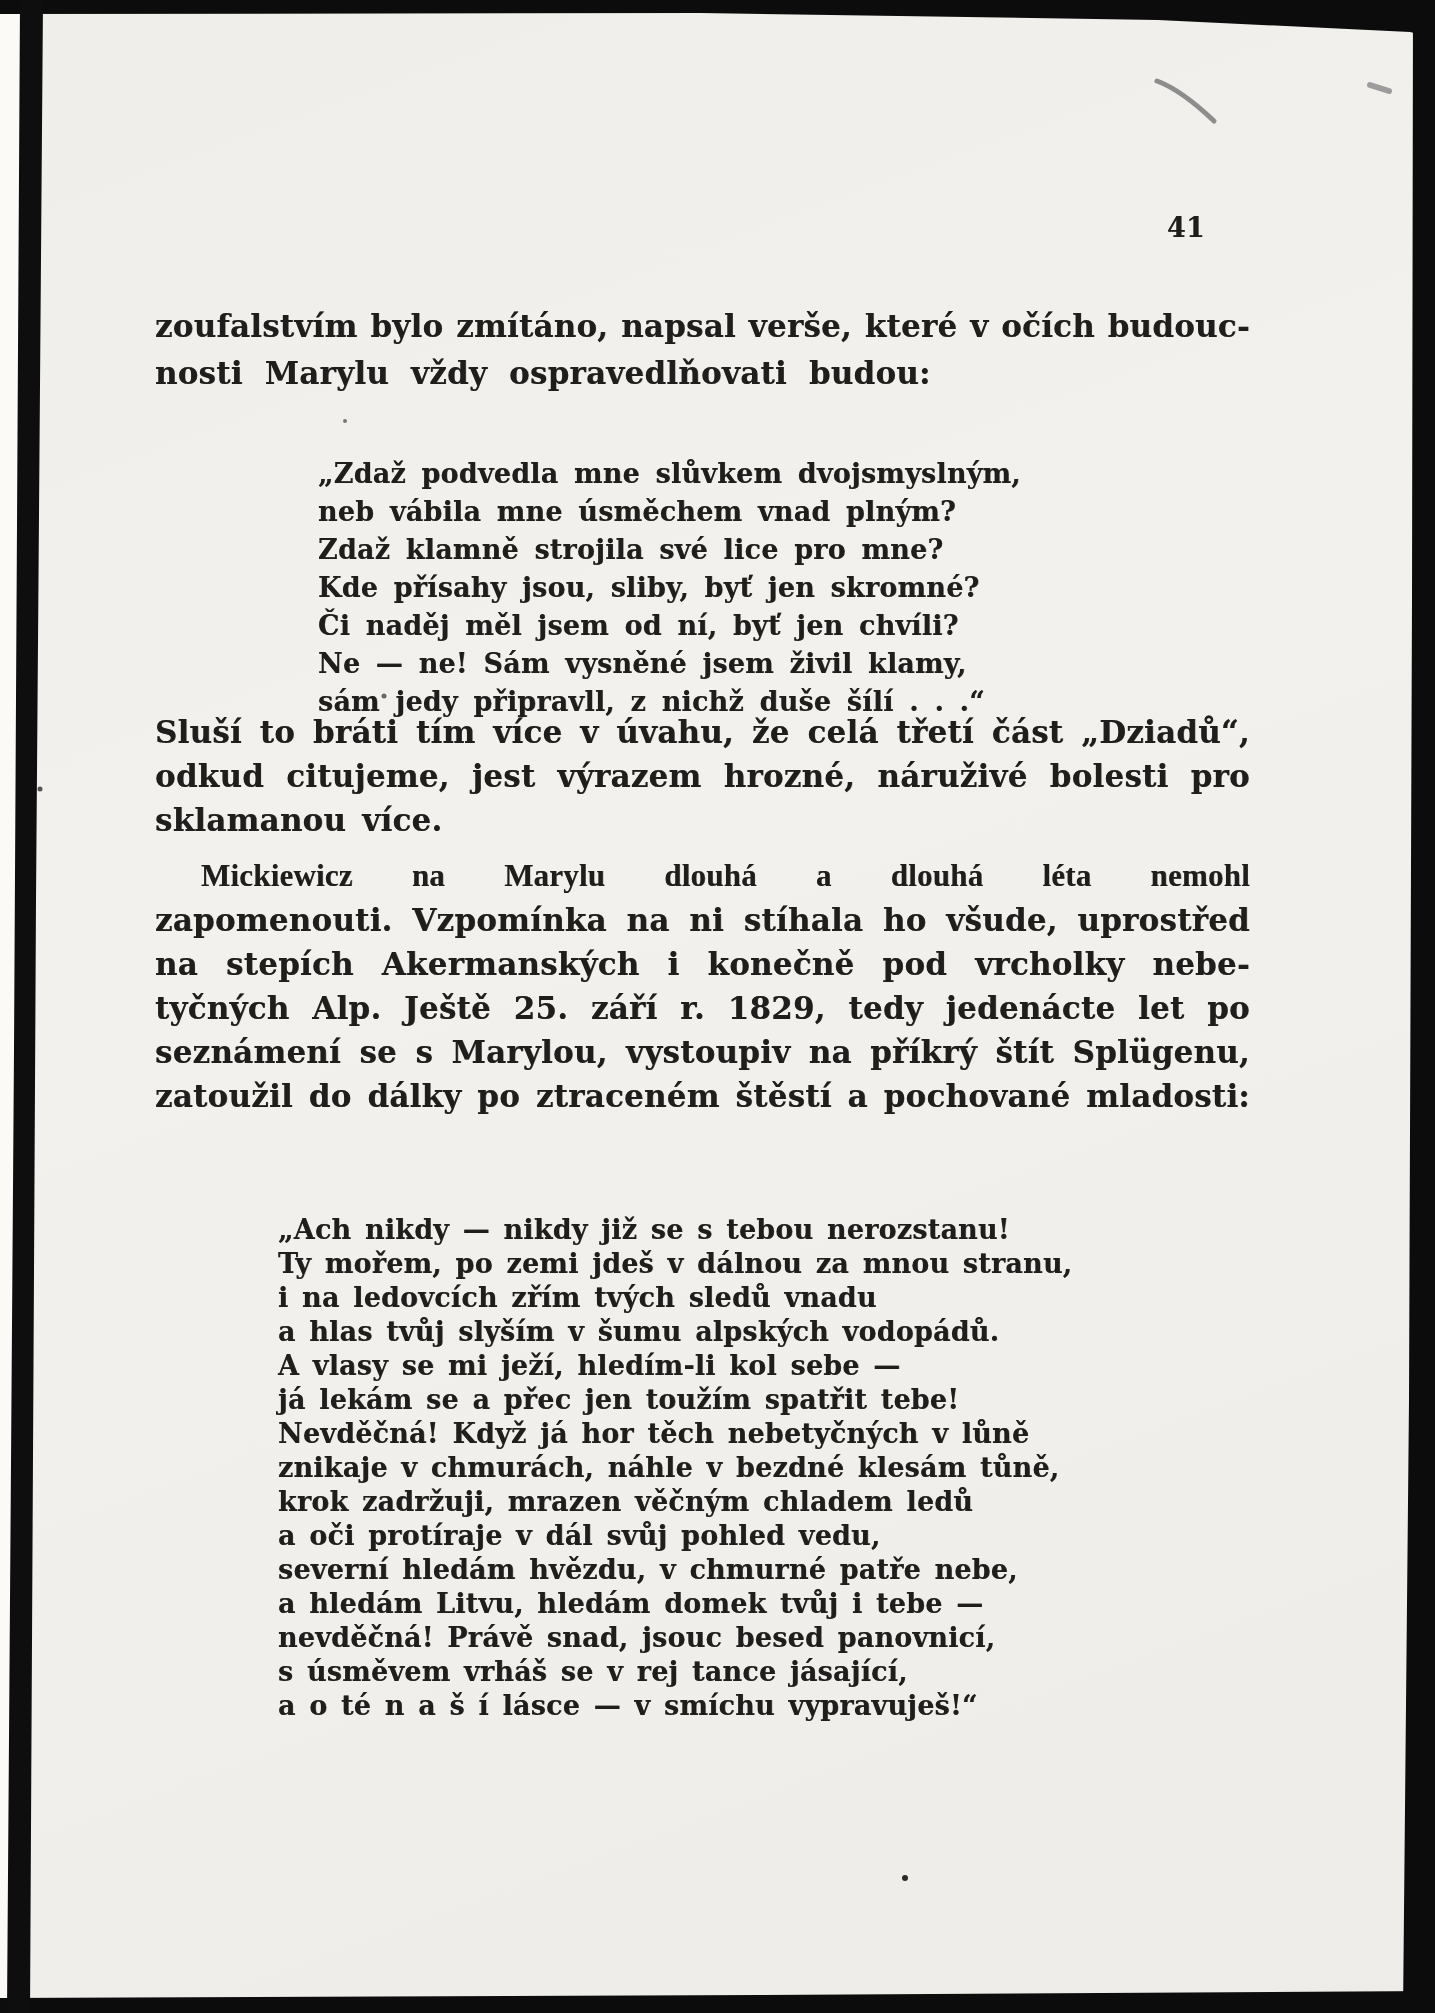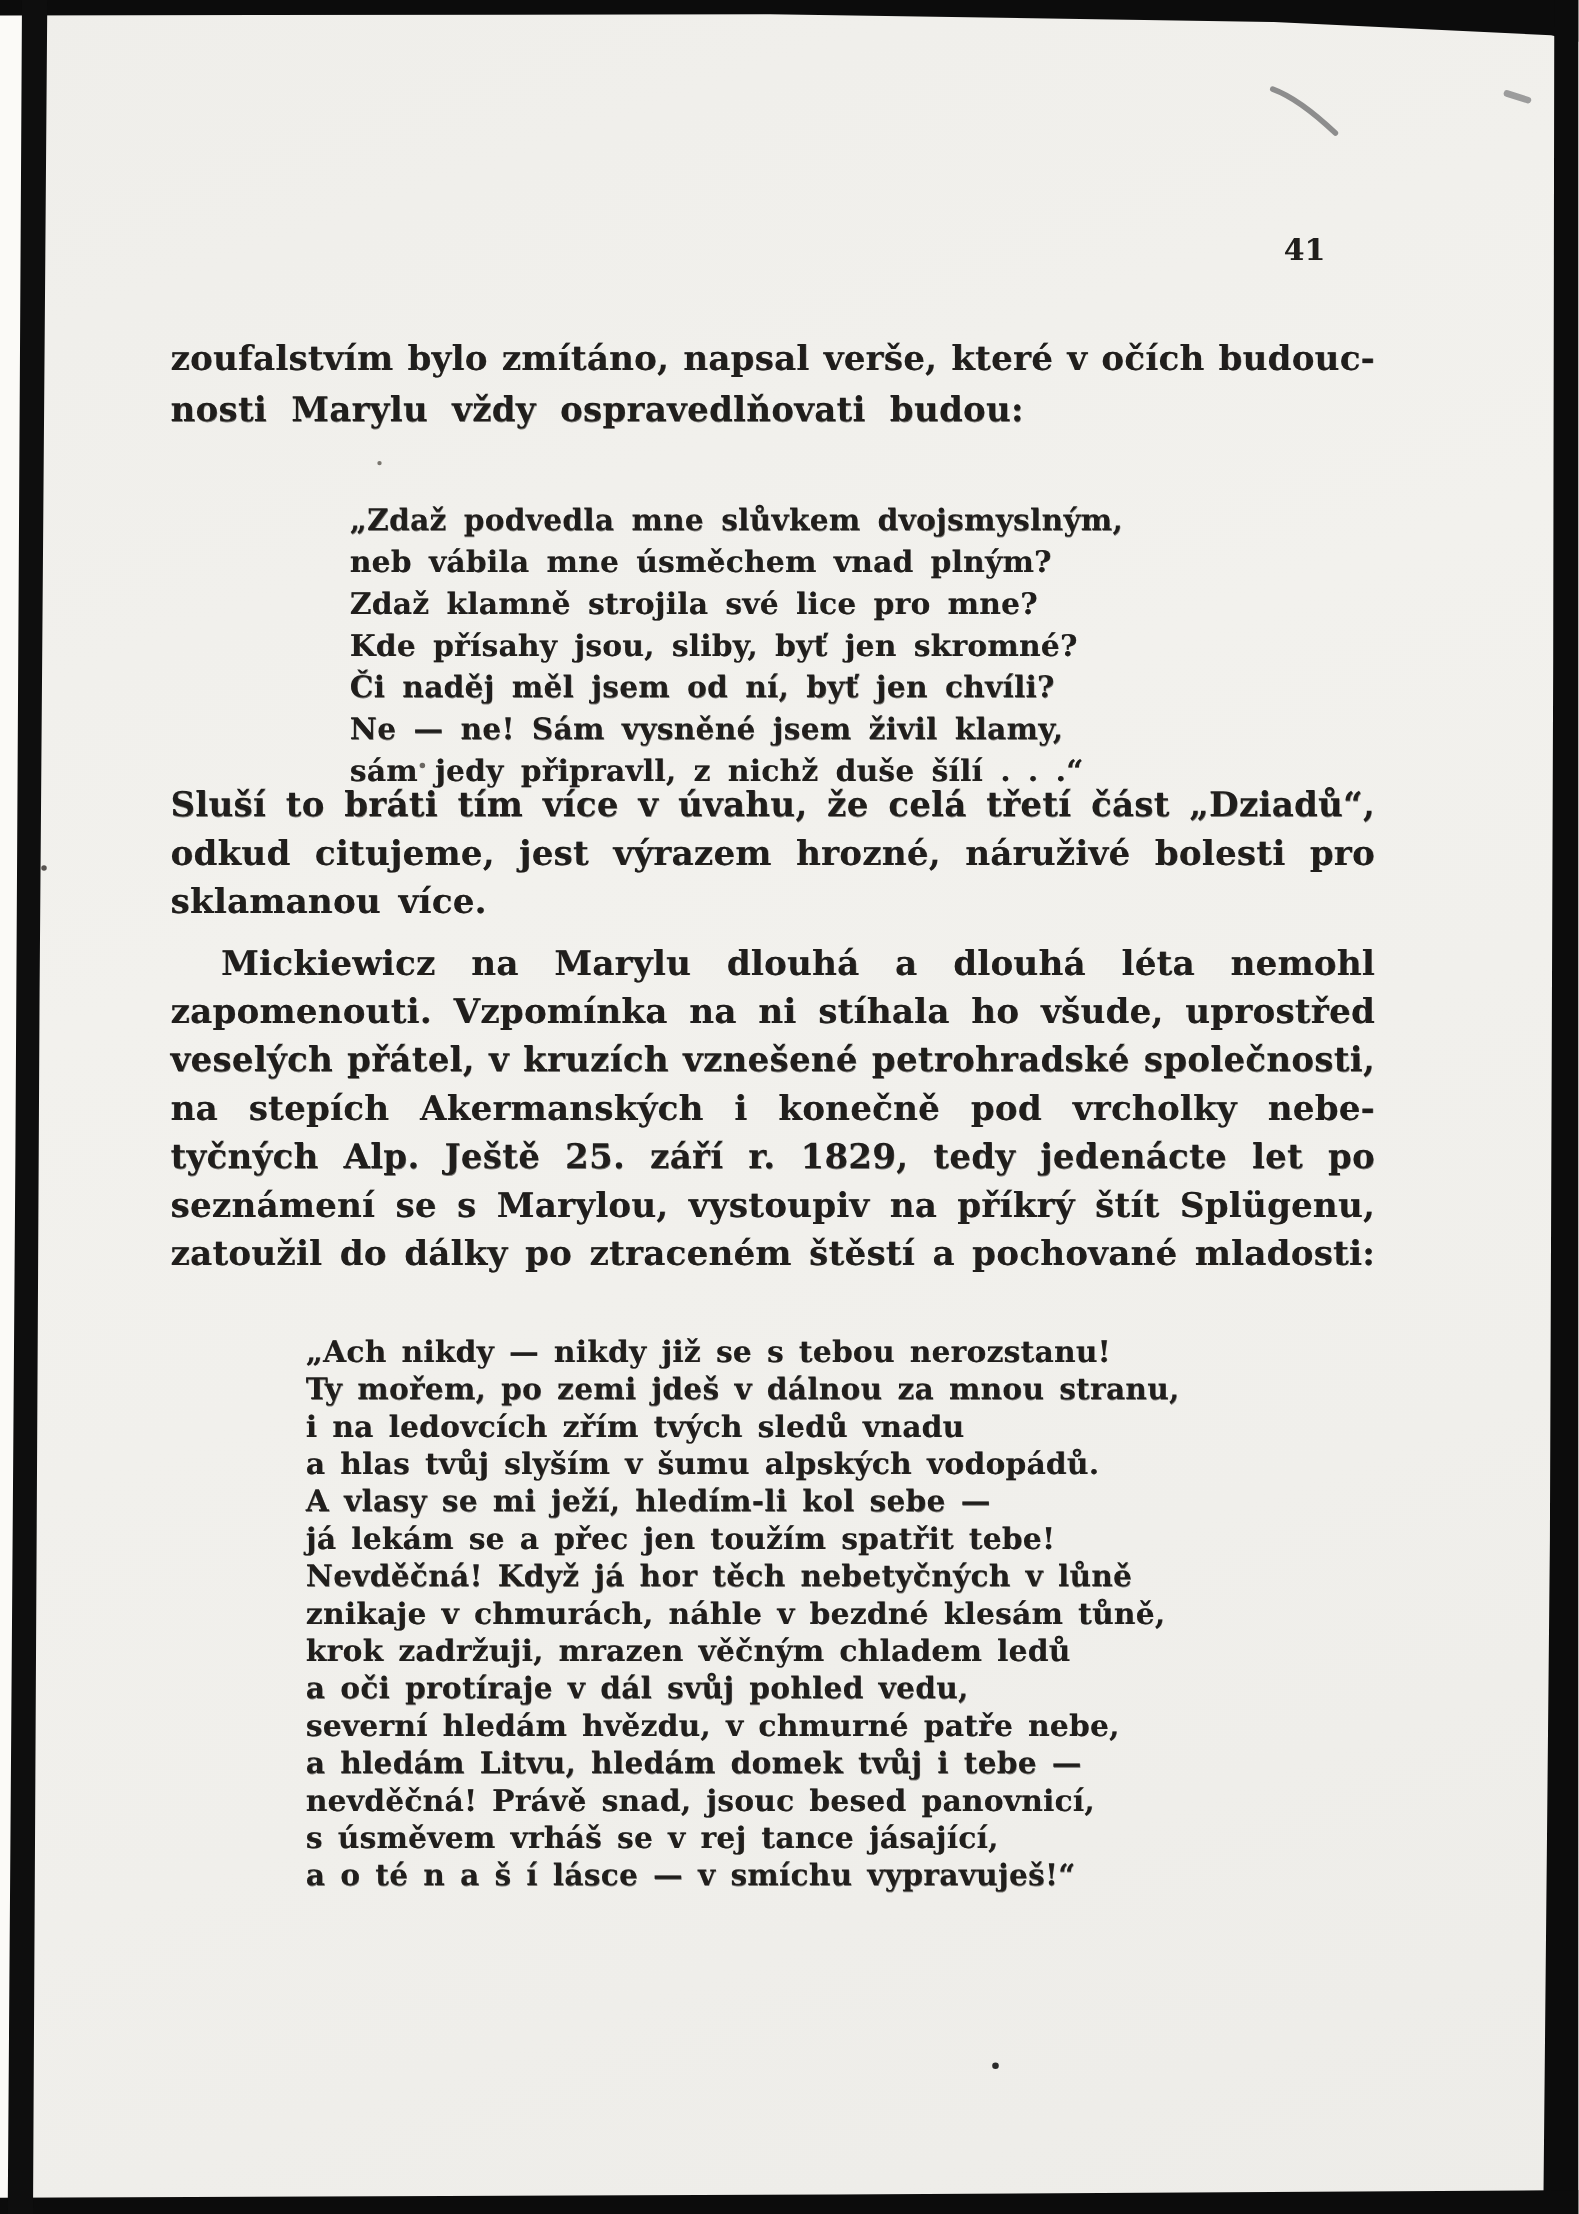--- a/index.html
+++ b/index.html
@@ -48,21 +48,21 @@
     line-height: 44px;
   }
   .para--first { top: 303px; line-height: 47px; }
   .para--second { top: 710px; }
   .para--third { top: 854px; }
   .bline { width: 100%; }
   .bline.just {
     text-align: justify;
     text-align-last: justify;
   }
-  .bline.indent { text-indent: 46px; }
+  .bline.indent { text-indent: 46px; font-family: Liberation Serif, serif; }
   .bline.loose { word-spacing: 11px; }
   .bline.short { word-spacing: 5px; }
   .poem {
     position: absolute;
     font-size: 27px;
     white-space: nowrap;
     margin-top: 15px;
   }
   .poem--first {
     left: 318px;
@@ -115,21 +115,20 @@
 
   <div class="para para--second">
     <div class="bline just">Sluší to bráti tím více v úvahu, že celá třetí část „Dziadů“,</div>
     <div class="bline just">odkud citujeme, jest výrazem hrozné, náruživé bolesti pro</div>
     <div class="bline short">sklamanou více.</div>
   </div>
 
   <div class="para para--third">
     <div class="bline just indent">Mickiewicz na Marylu dlouhá a dlouhá léta nemohl</div>
     <div class="bline just">zapomenouti. Vzpomínka na ni stíhala ho všude, uprostřed</div>
-    <div class="bline just">veselých přátel, v kruzích vznešené petrohradské společnosti,</div>
     <div class="bline just">na stepích Akermanských i konečně pod vrcholky nebe-</div>
     <div class="bline just">tyčných Alp. Ještě 25. září r. 1829, tedy jedenácte let po</div>
     <div class="bline just">seznámení se s Marylou, vystoupiv na příkrý štít Splügenu,</div>
     <div class="bline just">zatoužil do dálky po ztraceném štěstí a pochované mladosti:</div>
   </div>
 
   <div class="poem poem--second">
     <div class="pline">„Ach nikdy — nikdy již se s tebou nerozstanu!</div>
     <div class="pline">Ty mořem, po zemi jdeš v dálnou za mnou stranu,</div>
     <div class="pline">i na ledovcích zřím tvých sledů vnadu</div>

